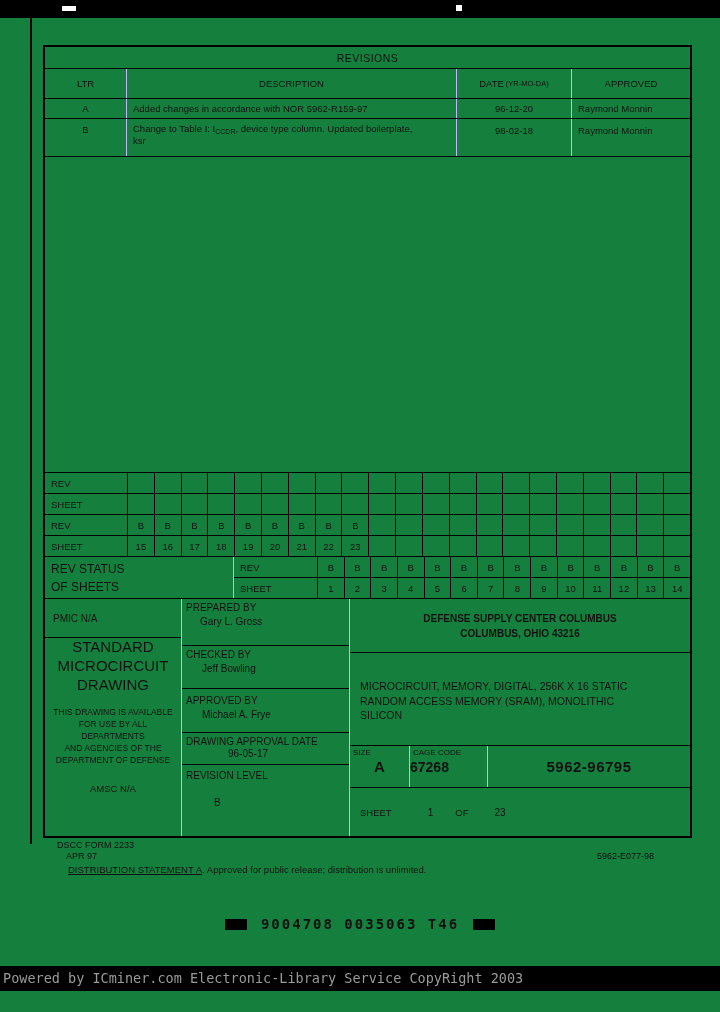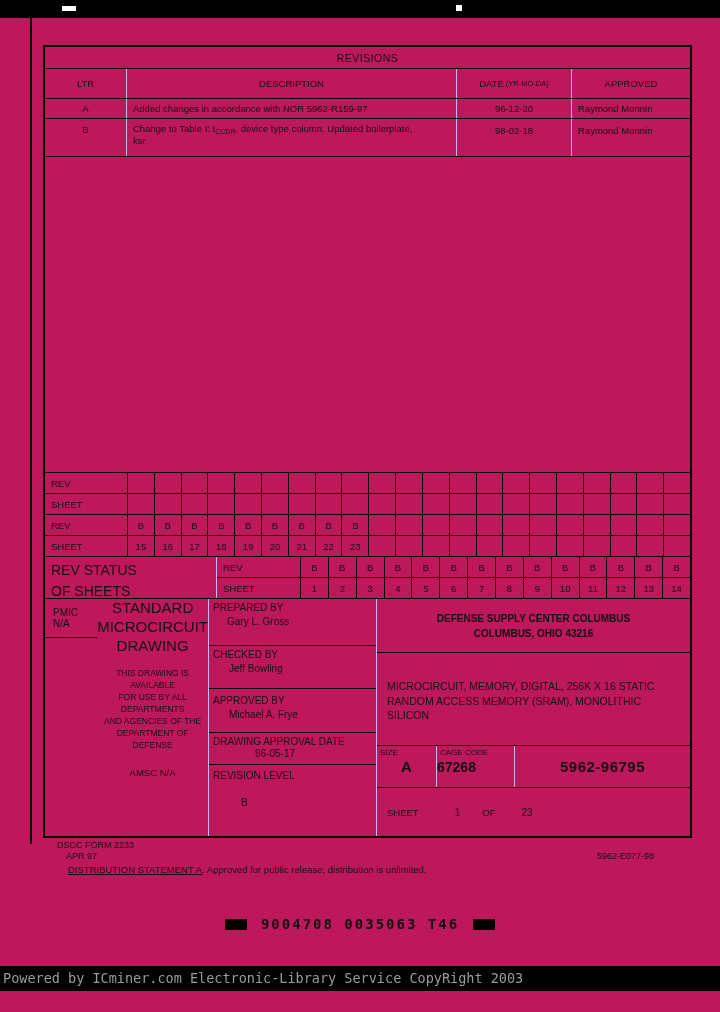--- a/index.html
+++ b/index.html
@@ -1,17 +1,17 @@
 <!DOCTYPE html>
 <html><head>
 <meta charset="utf-8">
 <style>
   *{margin:0;padding:0;box-sizing:border-box}
   html,body{background:#ddd}
-  .page{position:relative;width:720px;height:1012px;background:#be185d;overflow:hidden;
+  .page{position:relative;width:720px;height:1012px;background:#15803d;overflow:hidden;
         font-family:"Liberation Sans","DejaVu Sans",sans-serif;color:#111}
   .abs{position:absolute}
   .bar{background:#000}
   
   .tbl{position:absolute;left:43px;top:45px;width:649px;height:793px;border:2px solid #000;
        display:flex;flex-direction:column}
   .bb{border-bottom:1px solid #000}
   .br{border-right:1px solid #c4b5fd}
   .row{display:flex}
   .c{display:flex;align-items:center;justify-content:center}
@@ -25,25 +25,25 @@
   .spacer{flex:1}
   .subsc{font-size:7px;vertical-align:-2px}
   .hdr-sub{font-size:7.5px;margin-left:2px}
   
   .strip{display:grid;grid-template-columns:82px repeat(21,1fr);height:21px}
   .grid14{display:grid;grid-template-columns:83px repeat(14,1fr);height:21px}
   .lbl{display:flex;align-items:center;padding-left:6px;font-size:9.5px}
   .gcell{border-left:1px solid #000;display:flex;align-items:center;justify-content:center;font-size:9.5px;overflow:hidden}
   
   .rsblock{height:42px;display:flex}
-  .rs-label{width:172px;font-size:14px;padding:3px 0 0 6px;white-space:pre-line;line-height:1.5}
+  .rs-label{width:189px;font-size:12px;padding:3px 0 0 6px;white-space:pre-line;line-height:1.5}
   .rs-right{flex:1;display:flex;flex-direction:column}
   
   .bottom{height:237px;display:flex}
-  .leftcol{width:164px;display:flex;flex-direction:row}
+  .leftcol{width:137px;display:flex;flex-direction:column}
   .midcol{width:168px;display:flex;flex-direction:column}
   .rightcol{flex:1;display:flex;flex-direction:column}
   .pmic{height:39px;display:flex;align-items:center;padding-left:8px;font-size:10px}
   .bigcell{flex:1;position:relative}
   .smd{margin-top:0;text-align:center;font-weight:normal;font-size:15px;line-height:1.25;white-space:pre-line}
   .avail{margin-top:13px;text-align:center;font-size:8.5px;line-height:1.4;white-space:pre-line}
   .amsc{margin-top:16px;text-align:center;font-size:9.5px}
   .sigrow{display:flex;flex-direction:column}
   .sm-lbl{font-size:10px;padding:3px 0 0 4px}
   .sig-val{font-size:10px;margin-top:3px}

